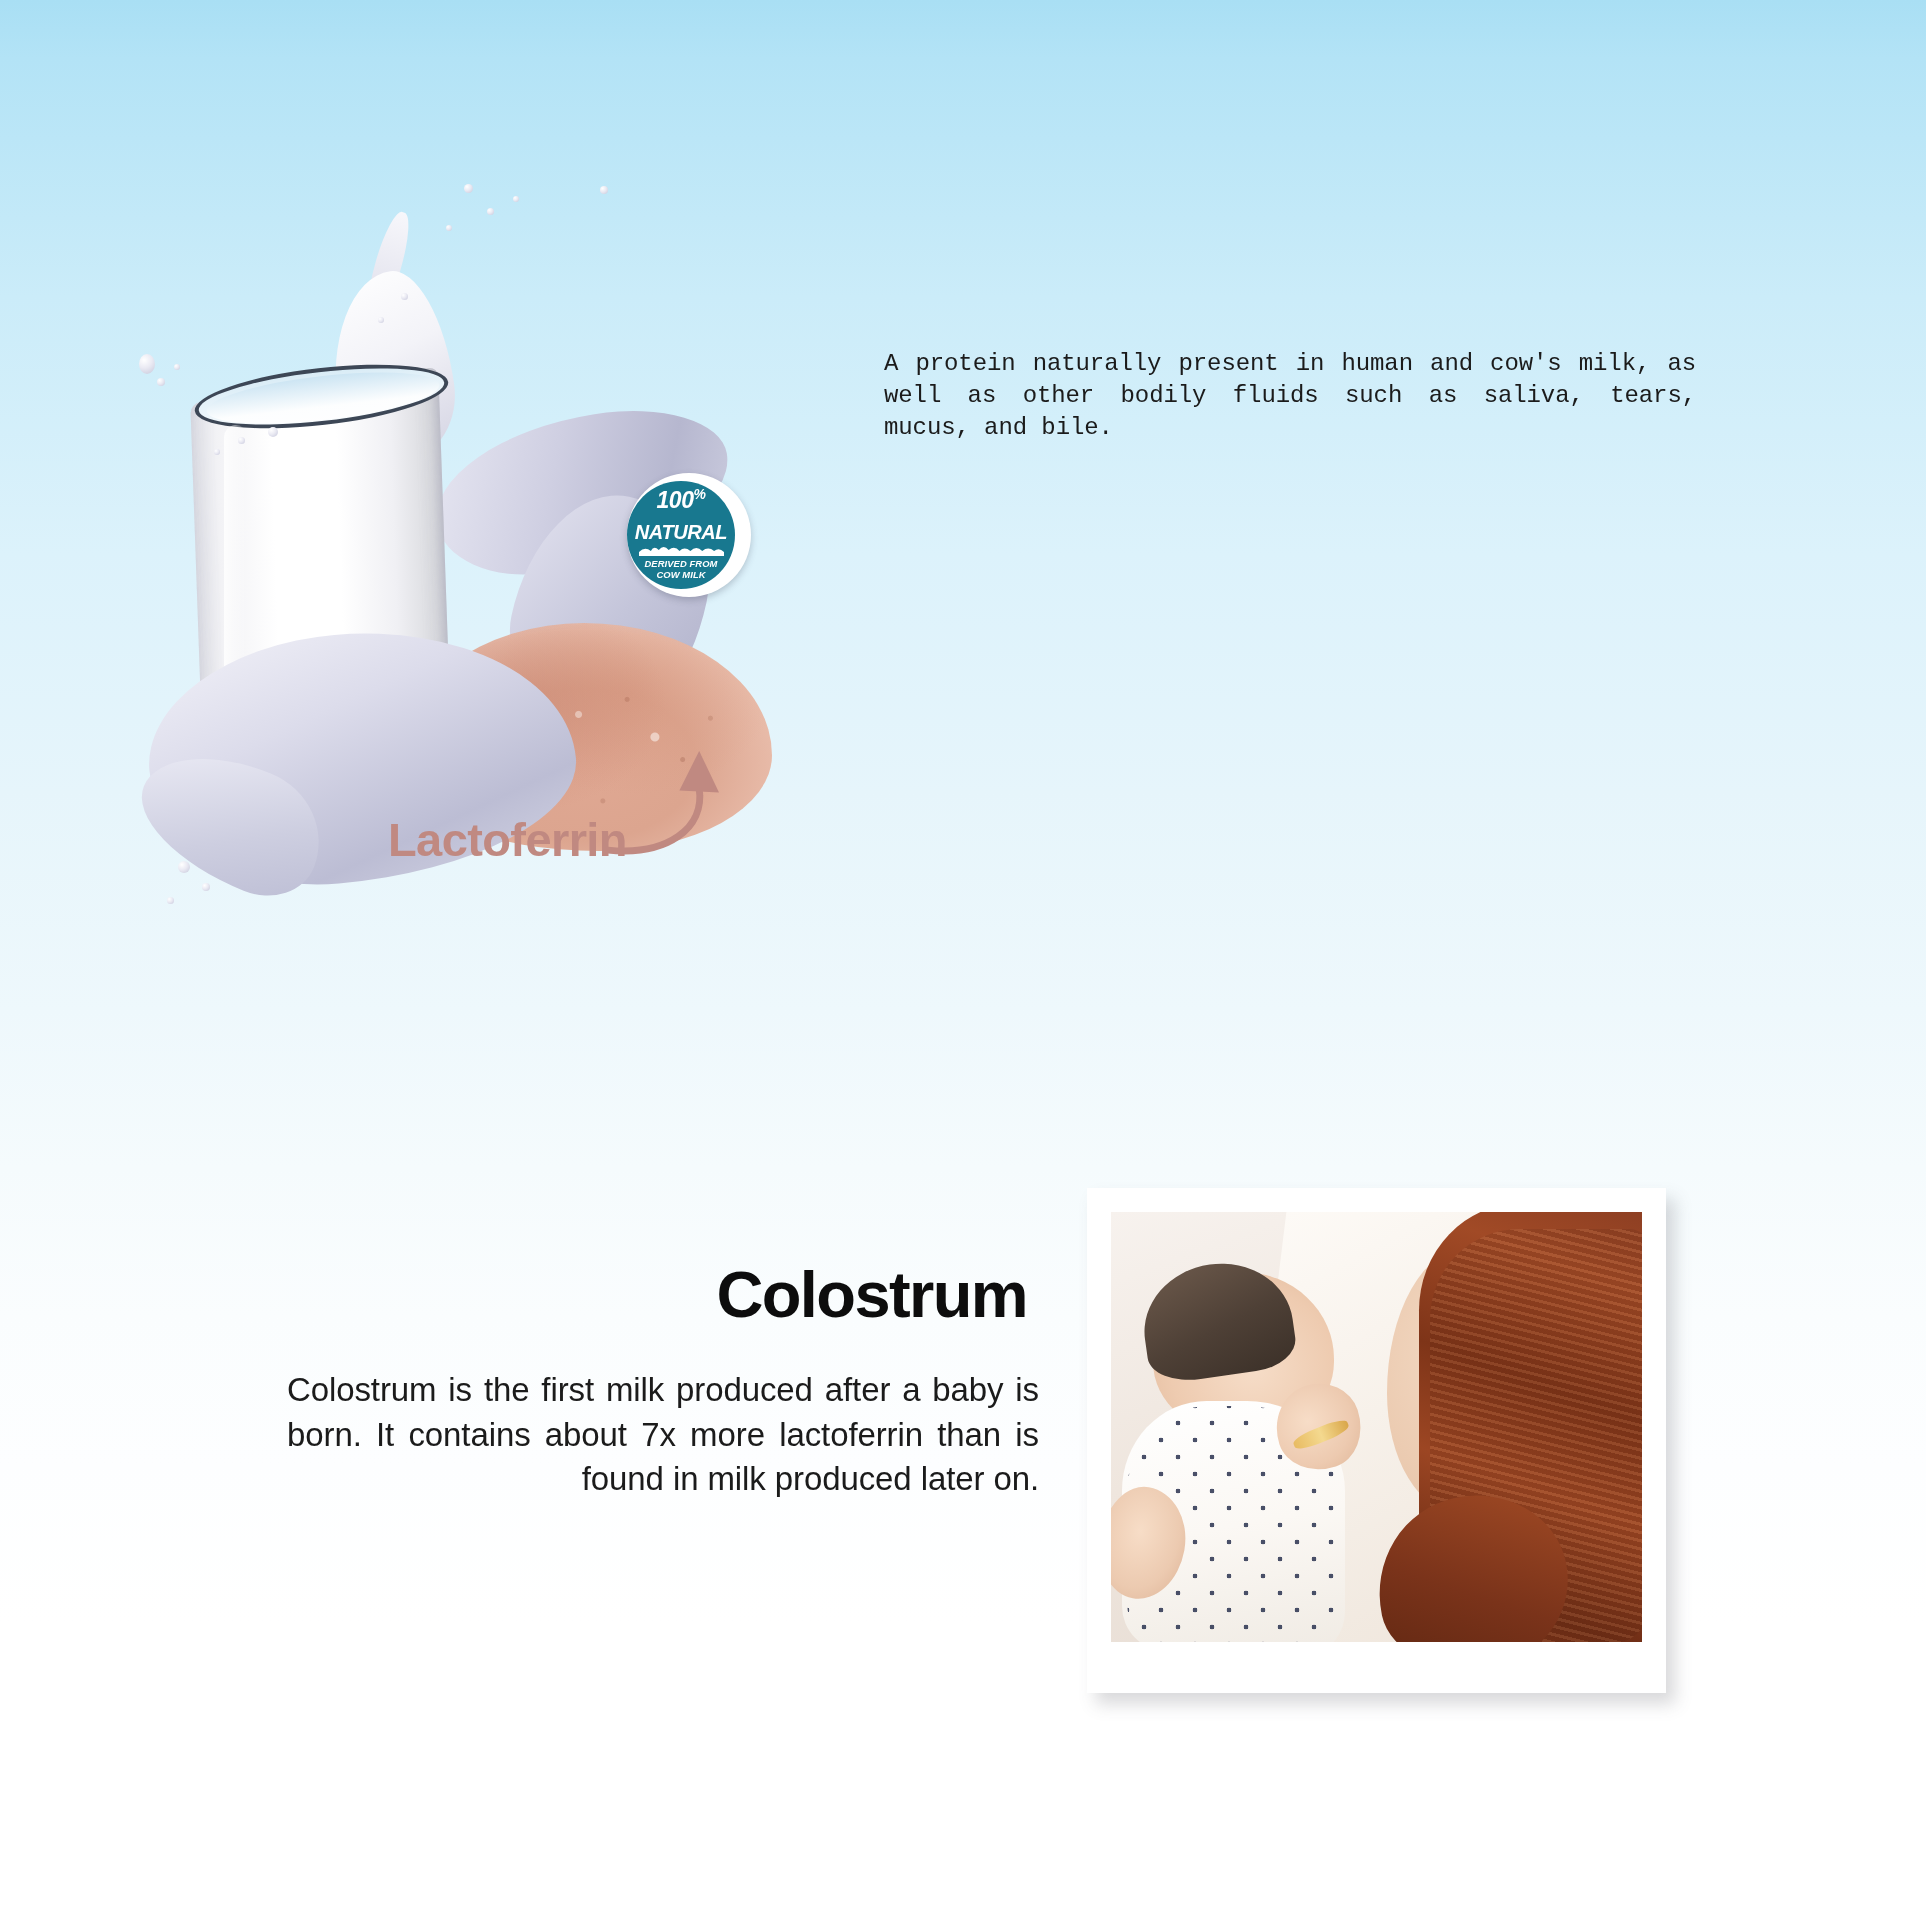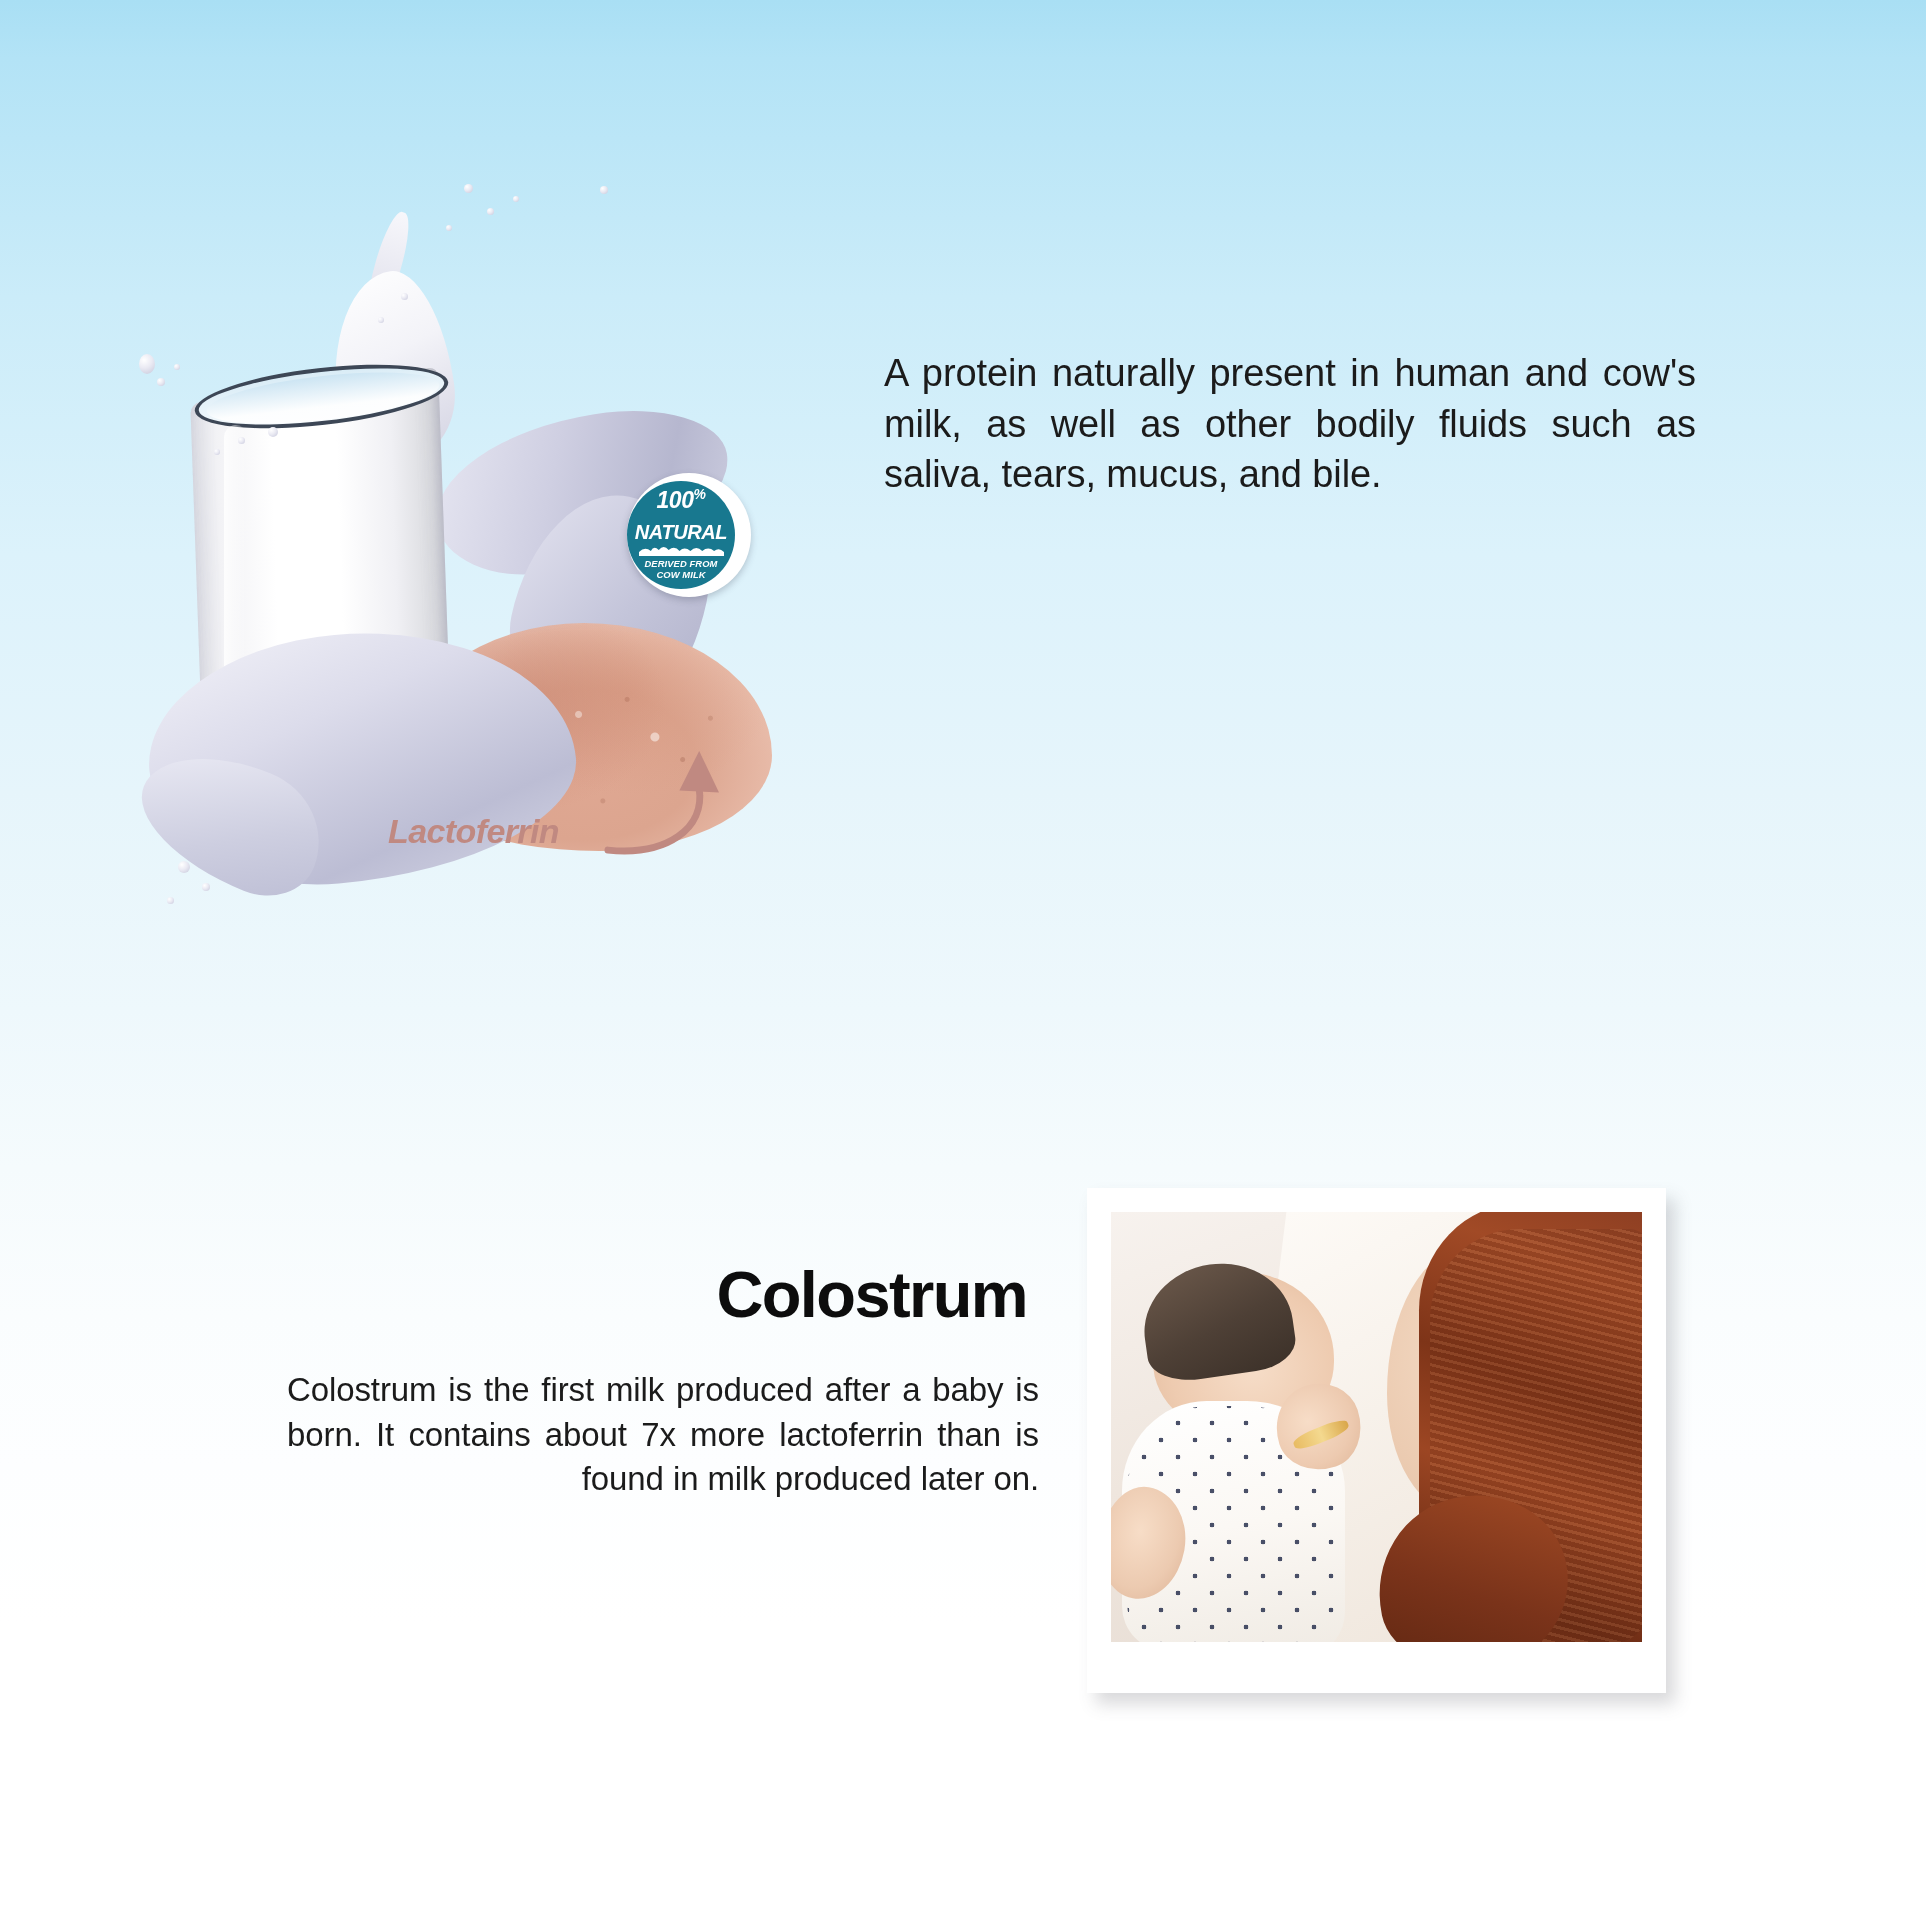--- a/index.html
+++ b/index.html
@@ -257,26 +257,25 @@
     font-style: italic;
     letter-spacing: 0.1px;
     line-height: 1.2;
   }
 
   
   .lacto-label {
     position: absolute;
     left: 269px;
     top: 644px;
-    font-size: 34px;
+    font-size: 47px;
     font-weight: 700;
     color: #c08981;
     letter-spacing: -0.6px;
     white-space: nowrap;
-    font-style: italic;
   }
   .lacto-arrow {
     position: absolute;
     left: 483px;
     top: 569px;
     width: 119px;
     height: 129px;
   }
 
   
@@ -289,26 +288,27 @@
   #about h1 {
     margin: 0 0 22px 0;
     font-size: 72px;
     font-weight: 800;
     letter-spacing: -2px;
     color: #0d0d0d;
     line-height: 1;
   }
   #about p {
     margin: 0 0 38px 0;
-    font-size: 38px;
+    font-size: 24px;
     line-height: 1.33;
     color: #1b1b1b;
     text-align: justify;
     text-justify: inter-word;
     letter-spacing: -0.1px;
+    font-family: Liberation Mono, monospace;
   }
   #about p:last-child { margin-bottom: 0; }
 
   
   #colostrum {
     position: absolute;
     left: 287px;
     top: 1245px;
     width: 752px;
     text-align: right;

